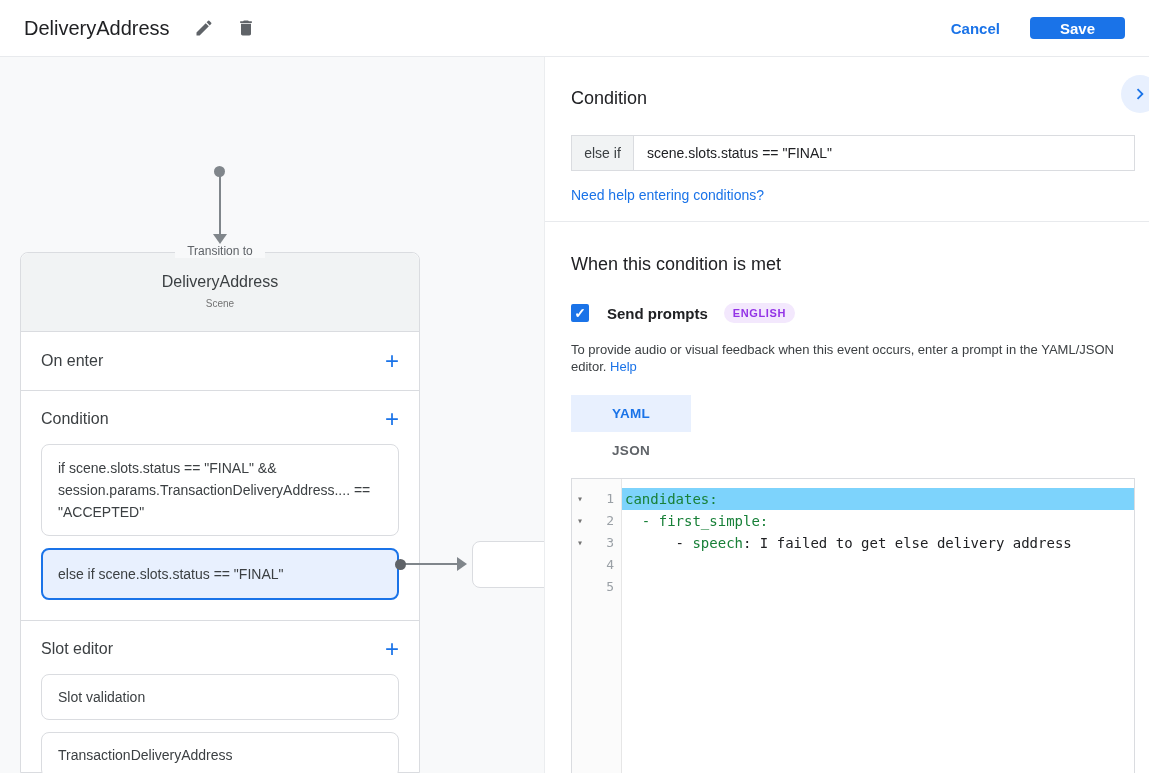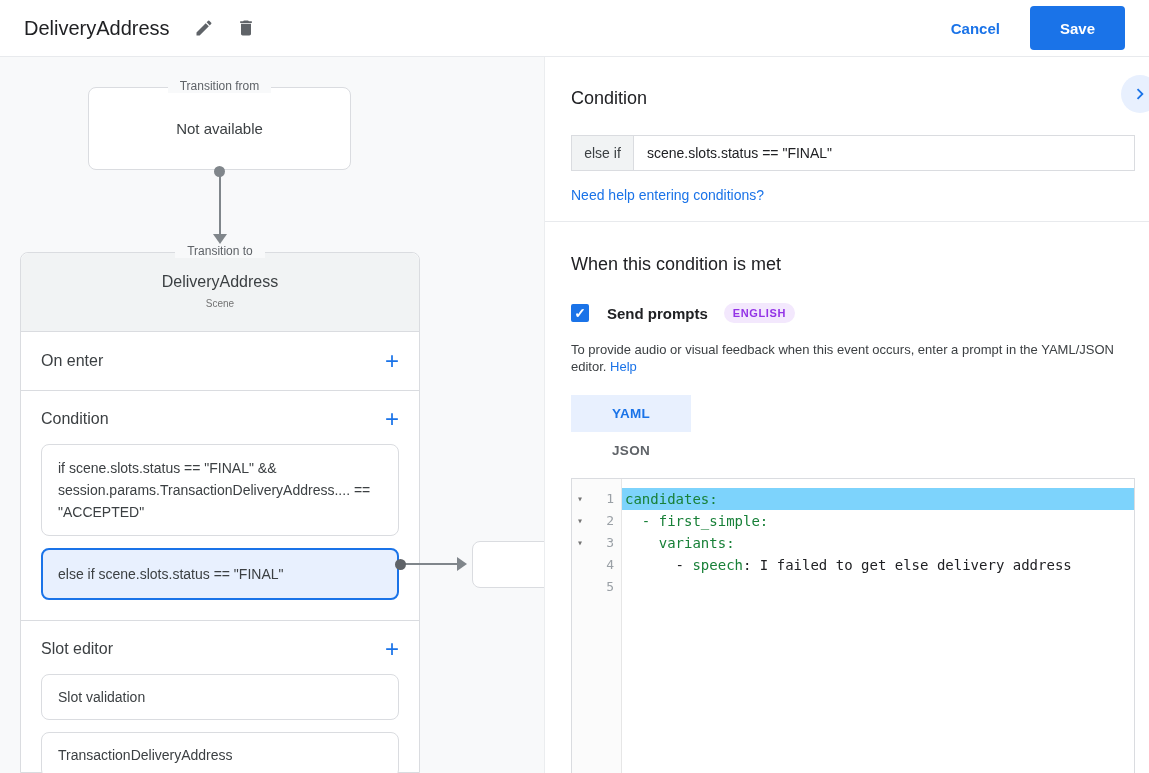--- a/index.html
+++ b/index.html
@@ -13,21 +13,21 @@
   .icon-btn { background:none; border:none; cursor:pointer; display:flex;
               align-items:center; justify-content:center; padding:4px; }
   .icon-btn svg { fill:#5f6368; }
   .pencil-btn { margin-left:20px; }
   .trash-btn  { margin-left:14px; }
   .topbar-spacer { flex:1; }
   .cancel-btn { background:none; border:none; color:#1a73e8; font-size:15px;
                 font-weight:bold; padding:8px 16px; cursor:pointer;
                 font-family:inherit; }
   .save-btn { background:#1a73e8; color:#fff; border:none; border-radius:4px;
-              font-size:15px; font-weight:bold; padding:0 30px; height:44px;
+              font-size:15px; font-weight:bold; padding:0 30px; height:22px;
               margin-left:14px; cursor:pointer; font-family:inherit; }
 
   
   .main { display:flex; height:716px; }
   .left-panel { width:545px; background:#f8f9fa; position:relative;
                 border-right:1px solid #ebedef; overflow:hidden; flex:none; }
   .right-panel { flex:1; background:#fff; position:relative;
                  padding:0 14px 0 26px; overflow:hidden; }
 
   
@@ -166,26 +166,20 @@
   </button>
   <div class="topbar-spacer"></div>
   <button class="cancel-btn">Cancel</button>
   <button class="save-btn">Save</button>
 </div>
 
 <div class="main">
 
   <div class="left-panel">
 
-    <div class="tfrom-box">
-      <div class="legend">
-        <span>Transition from</span>
-      </div>
-      <div class="tfrom-value">Not available</div>
-    </div>
 
     <div class="flow-dot"></div>
     <div class="flow-line-v"></div>
     <div class="flow-arrow-down"></div>
 
     <div class="scene-card">
       <div class="legend">
         <span>Transition to</span>
       </div>
       <div class="scene-head">
@@ -269,19 +263,18 @@
       <div class="gutter">
           <div class="gutter-row"><span class="fold">▾</span><span>1</span></div>
           <div class="gutter-row"><span class="fold">▾</span><span>2</span></div>
           <div class="gutter-row"><span class="fold">▾</span><span>3</span></div>
           <div class="gutter-row"><span>4</span></div>
           <div class="gutter-row"><span>5</span></div>
         </div>
       <div class="code-area">
           <div class="code-line active"><span class="tok-green">candidates:</span></div>
           <div class="code-line"><span class="tok-plain">  </span><span class="tok-green">- first_simple:</span></div>
-          <div class="code-line"><span class="tok-plain">    </span><span class="tok-green">variants:</span></div>
           <div class="code-line"><span class="tok-plain">      - </span><span class="tok-green">speech</span><span class="tok-plain">: I failed to get else delivery address</span></div>
           <div class="code-line">&nbsp;</div>
         </div>
     </div>
   </div>
 </div>
 
 </body></html>

